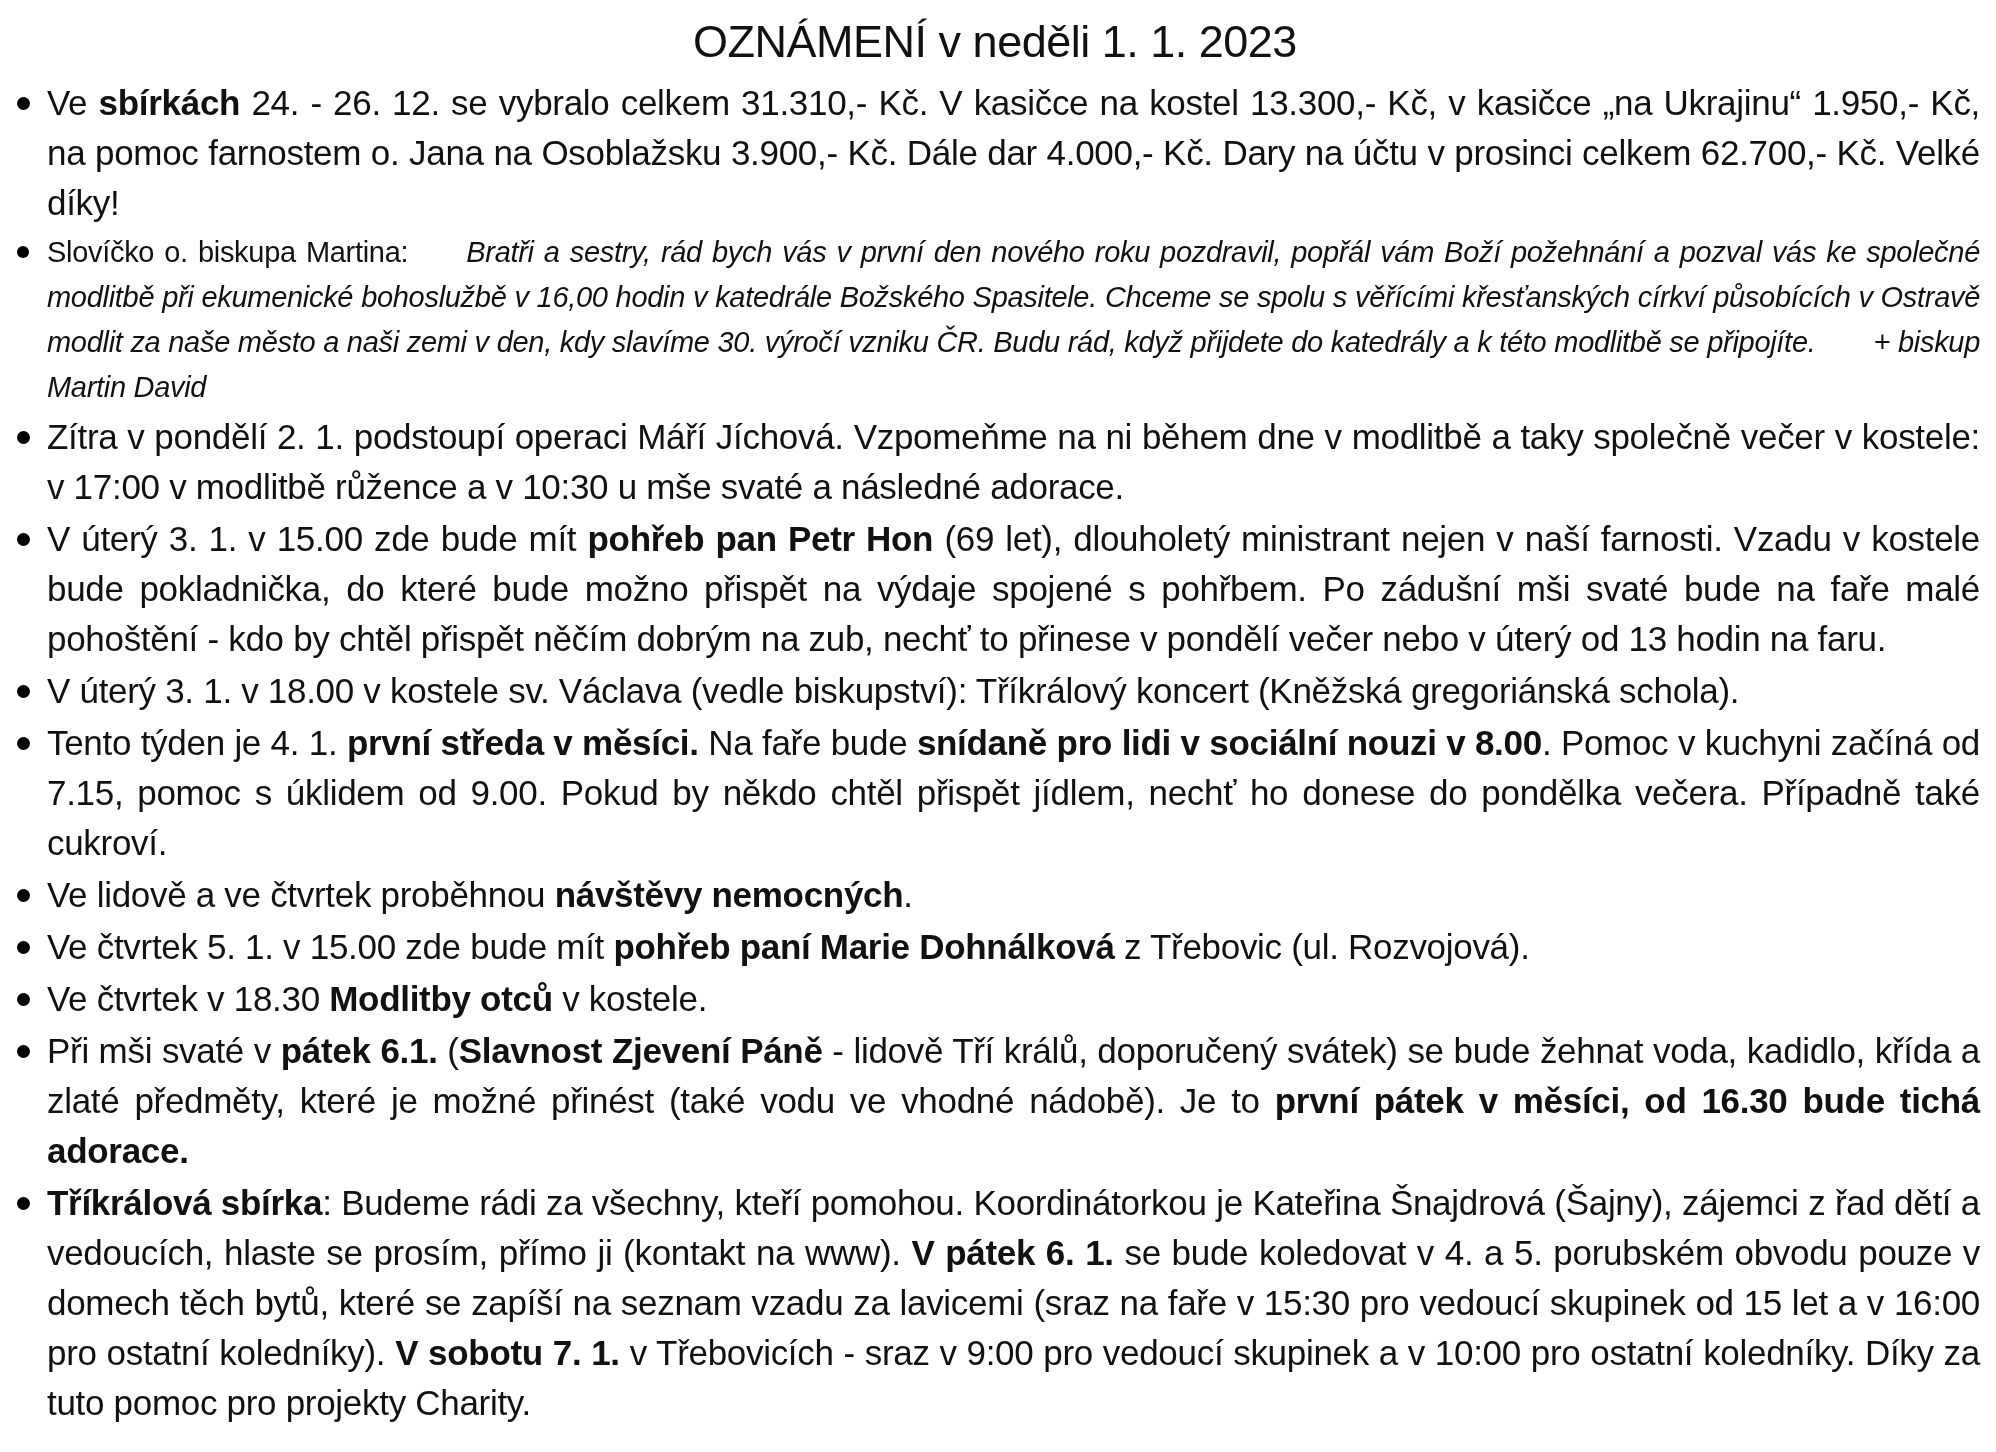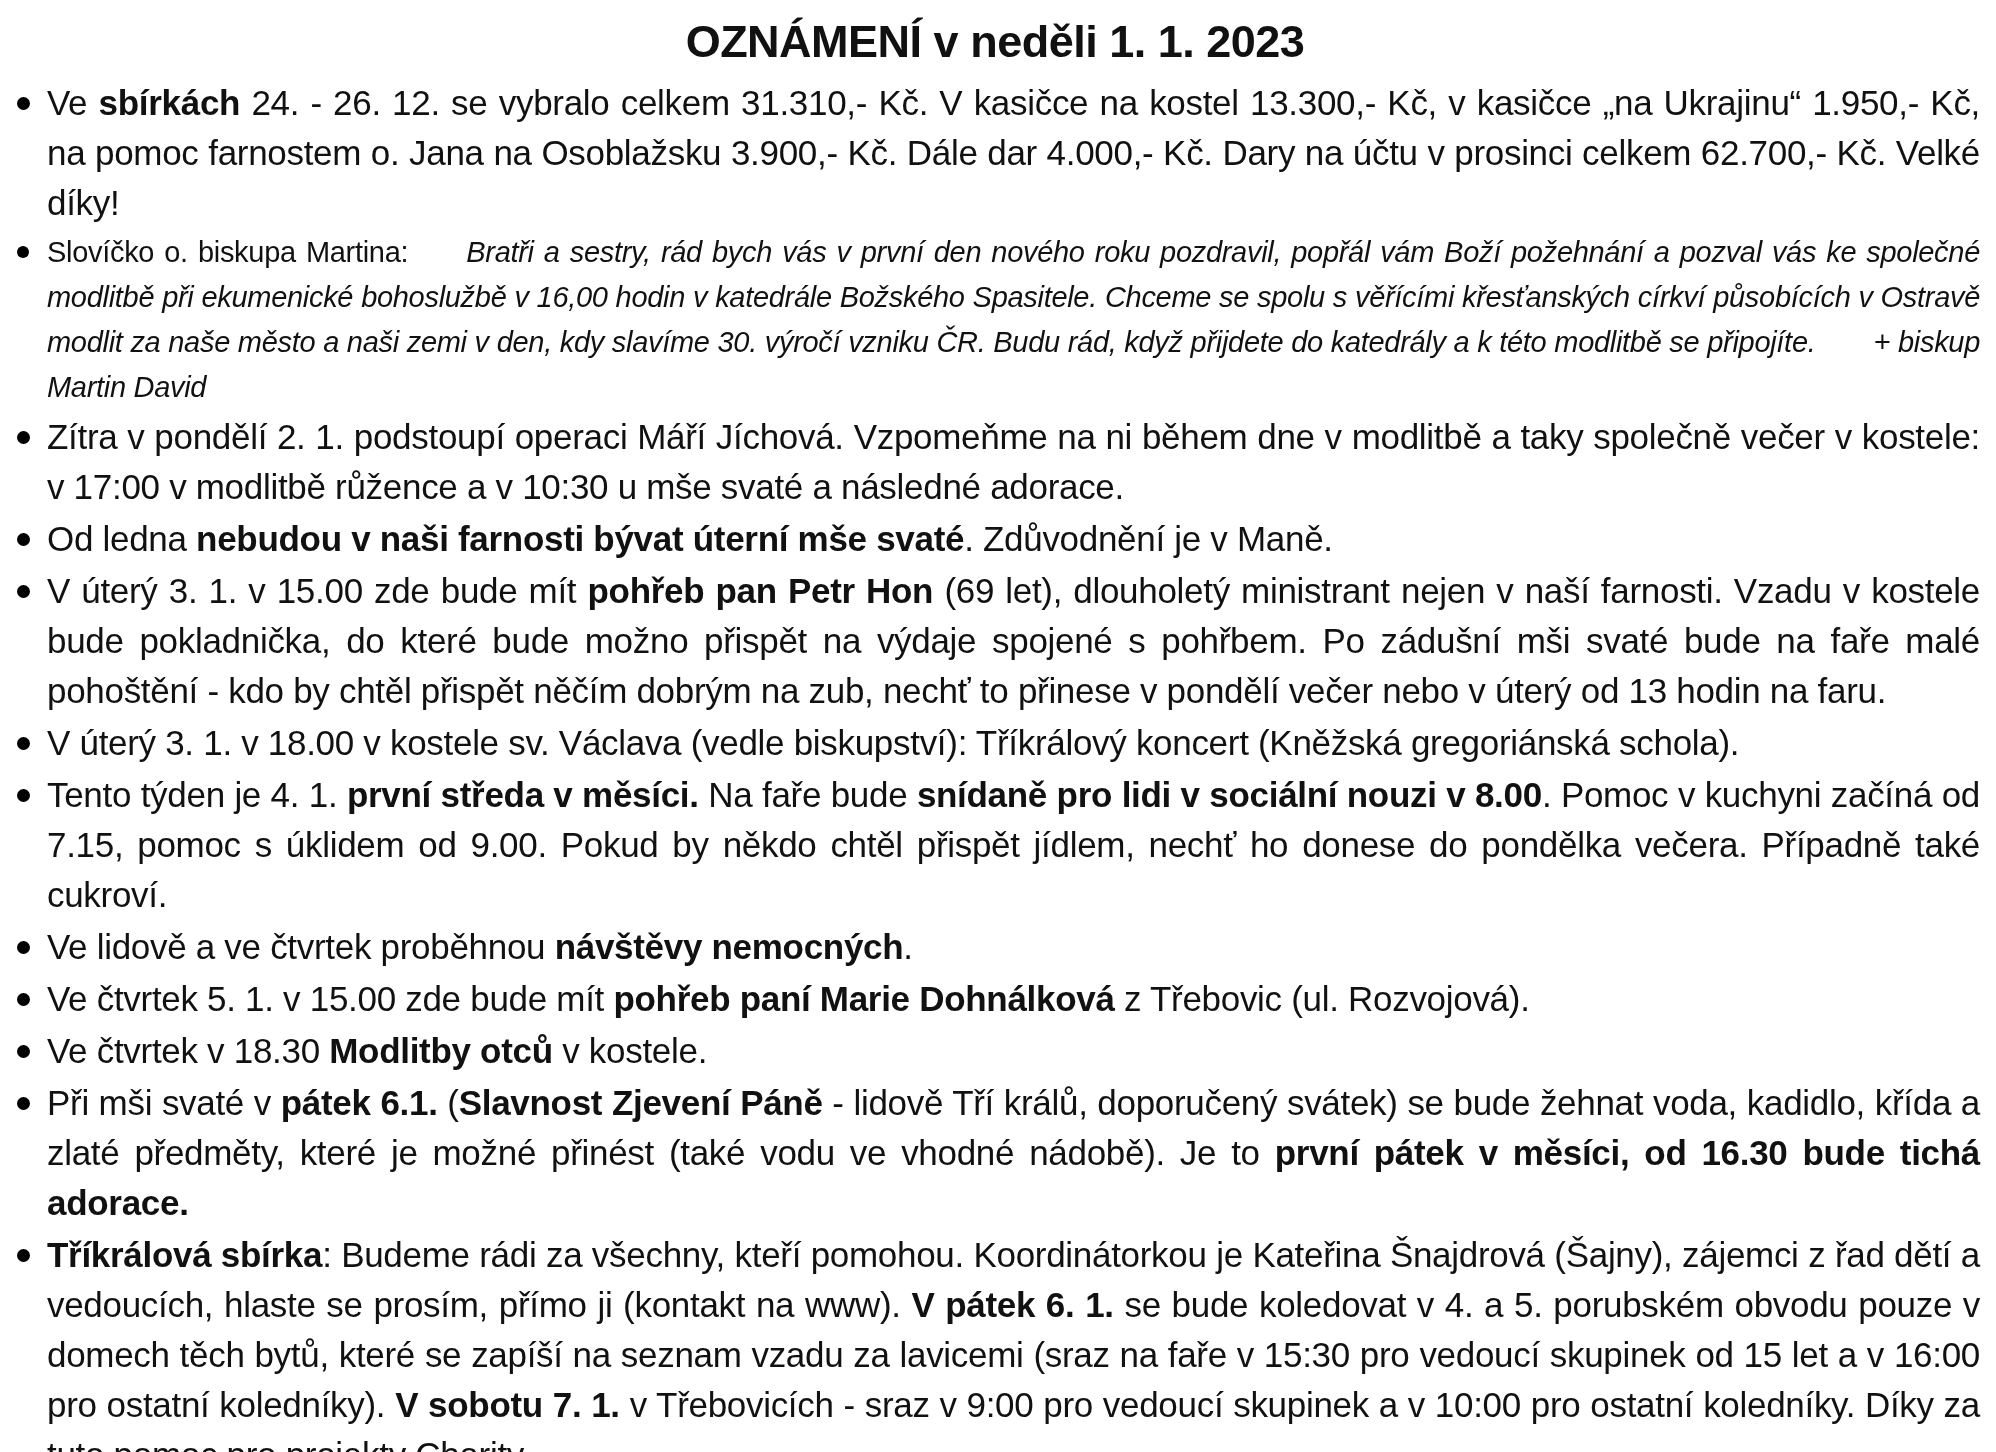--- a/index.html
+++ b/index.html
@@ -13,21 +13,21 @@
     width: 1996px;
     height: 1452px;
     overflow: hidden;
   }
   .page {
     padding: 8px 16px 0 10px;
   }
   h1.doc-title {
     text-align: center;
     font-size: 45px;
-    font-weight: 700;
+    font-weight: 400;
     margin: 8px 0 10px 0;
     letter-spacing: -0.5px;
   }
   ul.announcements {
     list-style: none;
     margin: 0;
     padding: 0;
   }
   ul.announcements > li {
     position: relative;
@@ -63,21 +63,20 @@
 </style>
 </head>
 <body>
 
 <div class="page">
   <h1 class="doc-title">OZNÁMENÍ v neděli 1. 1. 2023</h1>
   <ul class="announcements">
       <li><span class="marker"></span><span class="seg-regular">Ve </span><span class="seg-bold">sbírkách</span><span class="seg-regular"> 24. - 26. 12. se vybralo celkem 31.310,- Kč. V kasičce na kostel 13.300,- Kč, v kasičce „na Ukrajinu“ 1.950,- Kč, na pomoc farnostem o. Jana na Osoblažsku 3.900,- Kč. Dále dar 4.000,- Kč. Dary na účtu v prosinci celkem 62.700,- Kč. Velké díky!</span></li>
       <li class="small"><span class="marker"></span><span class="seg-regular">Slovíčko o. biskupa Martina:</span><span class="seg-italic seg-gap">Bratři a sestry, rád bych vás v první den nového roku pozdravil, popřál vám Boží požehnání a pozval vás ke společné modlitbě při ekumenické bohoslužbě v 16,00 hodin v katedrále Božského Spasitele. Chceme se spolu s věřícími křesťanských církví působících v Ostravě modlit za naše město a naši zemi v den, kdy slavíme 30. výročí vzniku ČR. Budu rád, když přijdete do katedrály a k této modlitbě se připojíte.</span><span class="seg-italic seg-gap">+ biskup Martin David</span></li>
       <li><span class="marker"></span><span class="seg-regular">Zítra v pondělí 2. 1. podstoupí operaci Máří Jíchová. Vzpomeňme na ni během dne v modlitbě a taky společně večer v kostele: v 17:00 v modlitbě růžence a v 10:30 u mše svaté a následné adorace.</span></li>
-      <li><span class="marker"></span><span class="seg-regular">Od ledna </span><span class="seg-bold">nebudou v naši farnosti bývat úterní mše svaté</span><span class="seg-regular">. Zdůvodnění je v Maně.</span></li>
       <li><span class="marker"></span><span class="seg-regular">V úterý 3. 1. v 15.00 zde bude mít </span><span class="seg-bold">pohřeb pan Petr Hon</span><span class="seg-regular"> (69 let), dlouholetý ministrant nejen v naší farnosti. Vzadu v kostele bude pokladnička, do které bude možno přispět na výdaje spojené s pohřbem. Po zádušní mši svaté bude na faře malé pohoštění - kdo by chtěl přispět něčím dobrým na zub, nechť to přinese v pondělí večer nebo v úterý od 13 hodin na faru.</span></li>
       <li><span class="marker"></span><span class="seg-regular">V úterý 3. 1. v 18.00 v kostele sv. Václava (vedle biskupství): Tříkrálový koncert (Kněžská gregoriánská schola).</span></li>
       <li><span class="marker"></span><span class="seg-regular">Tento týden je 4. 1. </span><span class="seg-bold">první středa v měsíci.</span><span class="seg-regular"> Na faře bude </span><span class="seg-bold">snídaně pro lidi v sociální nouzi v 8.00</span><span class="seg-regular">. Pomoc v kuchyni začíná od 7.15, pomoc s úklidem od 9.00. Pokud by někdo chtěl přispět jídlem, nechť ho donese do pondělka večera. Případně také cukroví.</span></li>
       <li><span class="marker"></span><span class="seg-regular">Ve lidově a ve čtvrtek proběhnou </span><span class="seg-bold">návštěvy nemocných</span><span class="seg-regular">.</span></li>
       <li><span class="marker"></span><span class="seg-regular">Ve čtvrtek 5. 1. v 15.00 zde bude mít </span><span class="seg-bold">pohřeb paní Marie Dohnálková</span><span class="seg-regular"> z Třebovic (ul. Rozvojová).</span></li>
       <li><span class="marker"></span><span class="seg-regular">Ve čtvrtek v 18.30 </span><span class="seg-bold">Modlitby otců</span><span class="seg-regular"> v kostele.</span></li>
       <li><span class="marker"></span><span class="seg-regular">Při mši svaté v </span><span class="seg-bold">pátek 6.1.</span><span class="seg-regular"> (</span><span class="seg-bold">Slavnost Zjevení Páně</span><span class="seg-regular"> - lidově Tří králů, doporučený svátek) se bude žehnat voda, kadidlo, křída a zlaté předměty, které je možné přinést (také vodu ve vhodné nádobě). Je to </span><span class="seg-bold">první pátek v měsíci, od 16.30 bude tichá adorace.</span></li>
       <li><span class="marker"></span><span class="seg-bold">Tříkrálová sbírka</span><span class="seg-regular">: Budeme rádi za všechny, kteří pomohou. Koordinátorkou je Kateřina Šnajdrová (Šajny), zájemci z řad dětí a vedoucích, hlaste se prosím, přímo ji (kontakt na www). </span><span class="seg-bold">V pátek 6. 1.</span><span class="seg-regular"> se bude koledovat v 4. a 5. porubském obvodu pouze v domech těch bytů, které se zapíší na seznam vzadu za lavicemi (sraz na faře v 15:30 pro vedoucí skupinek od 15 let a v 16:00 pro ostatní koledníky). </span><span class="seg-bold">V sobotu 7. 1.</span><span class="seg-regular"> v Třebovicích - sraz v 9:00 pro vedoucí skupinek a v 10:00 pro ostatní koledníky. Díky za tuto pomoc pro projekty Charity.</span></li>
     </ul>
 </div>

